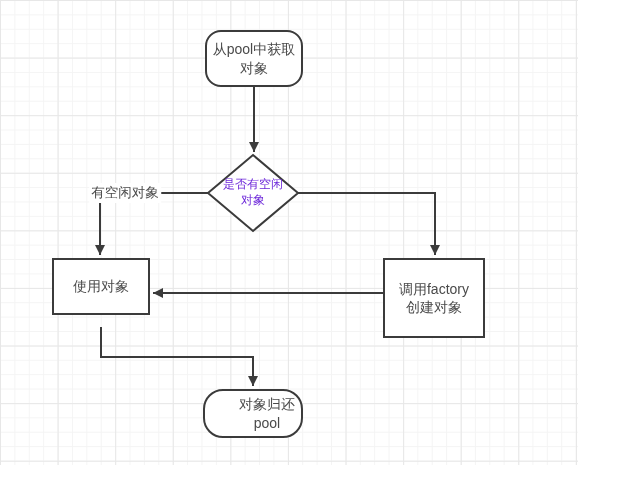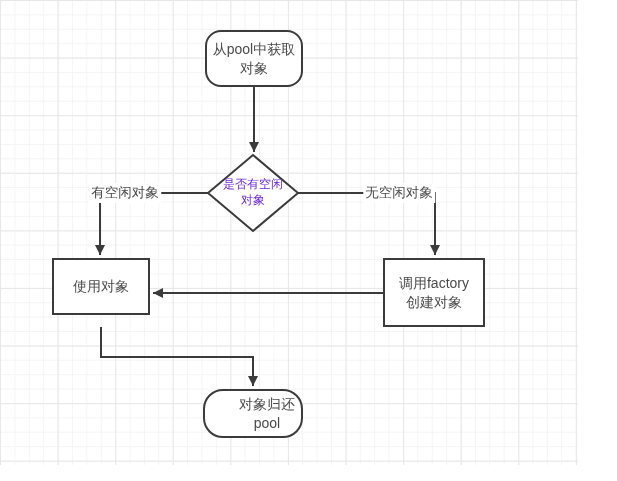--- a/index.html
+++ b/index.html
@@ -110,27 +110,26 @@
 
   <div class="diamond-label" style="left:203px; top:167px; width:100px; height:52px;">
     <span>是否有空闲
 对象</span>
   </div>
 
   <div class="node" style="left:52px; top:258px; width:98px; height:57px;">
     <span>使用对象</span>
   </div>
 
-  <div class="node" style="left:383px; top:258px; width:102px; height:69px;">
+  <div class="node" style="left:383px; top:258px; width:102px; height:80px;">
     <span>调用factory
 创建对象</span>
   </div>
 
   <div class="node pill" style="left:203px; top:389px; width:100px; height:49px;">
     <span>对象归还pool</span>
   </div>
 
   <div class="edge-label" style="left:125px; top:193px;">有空闲对象</div>
 
-  <div class="edge-label" style="left:399px; top:193px;">无空闲对象</div>
 
 
 </div>
 
 </body></html>

